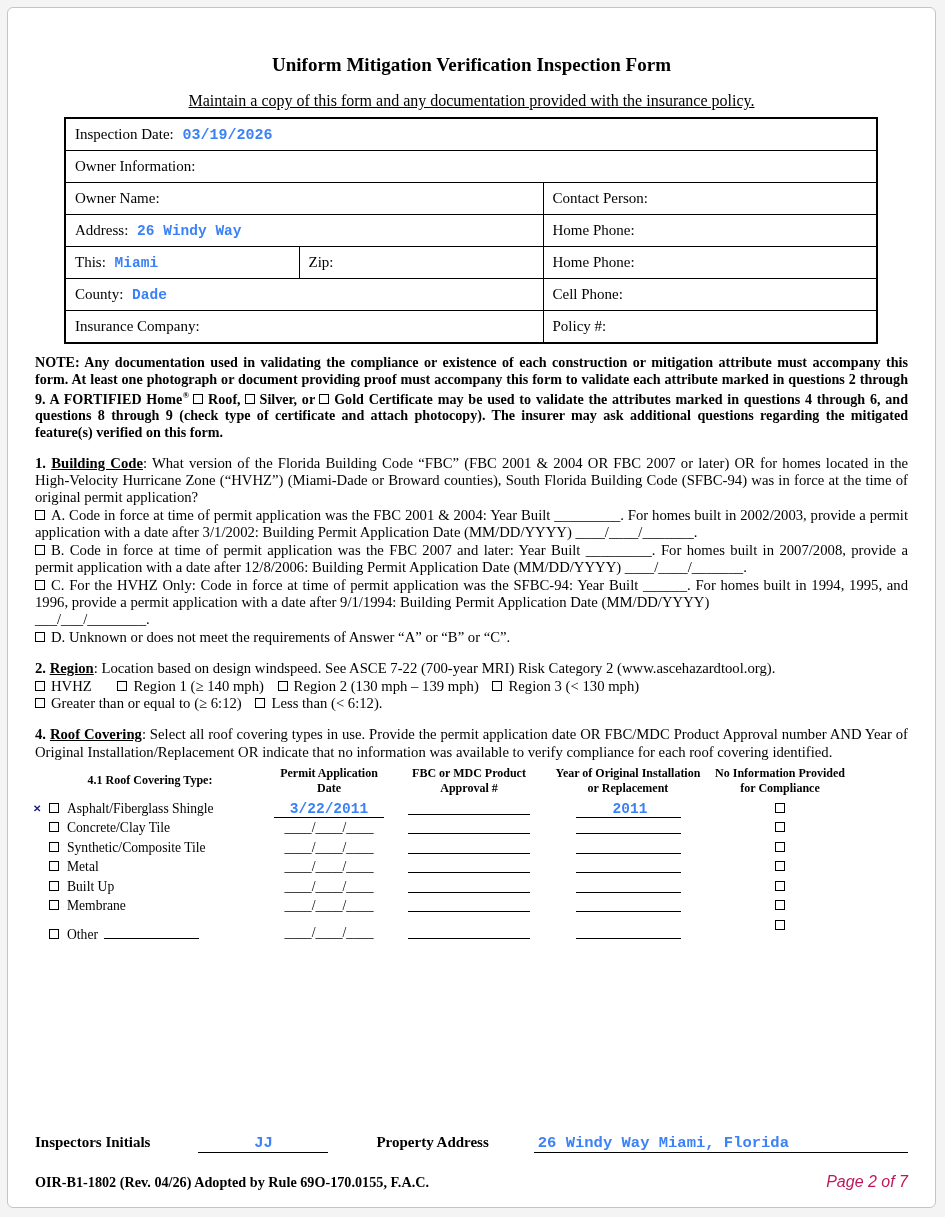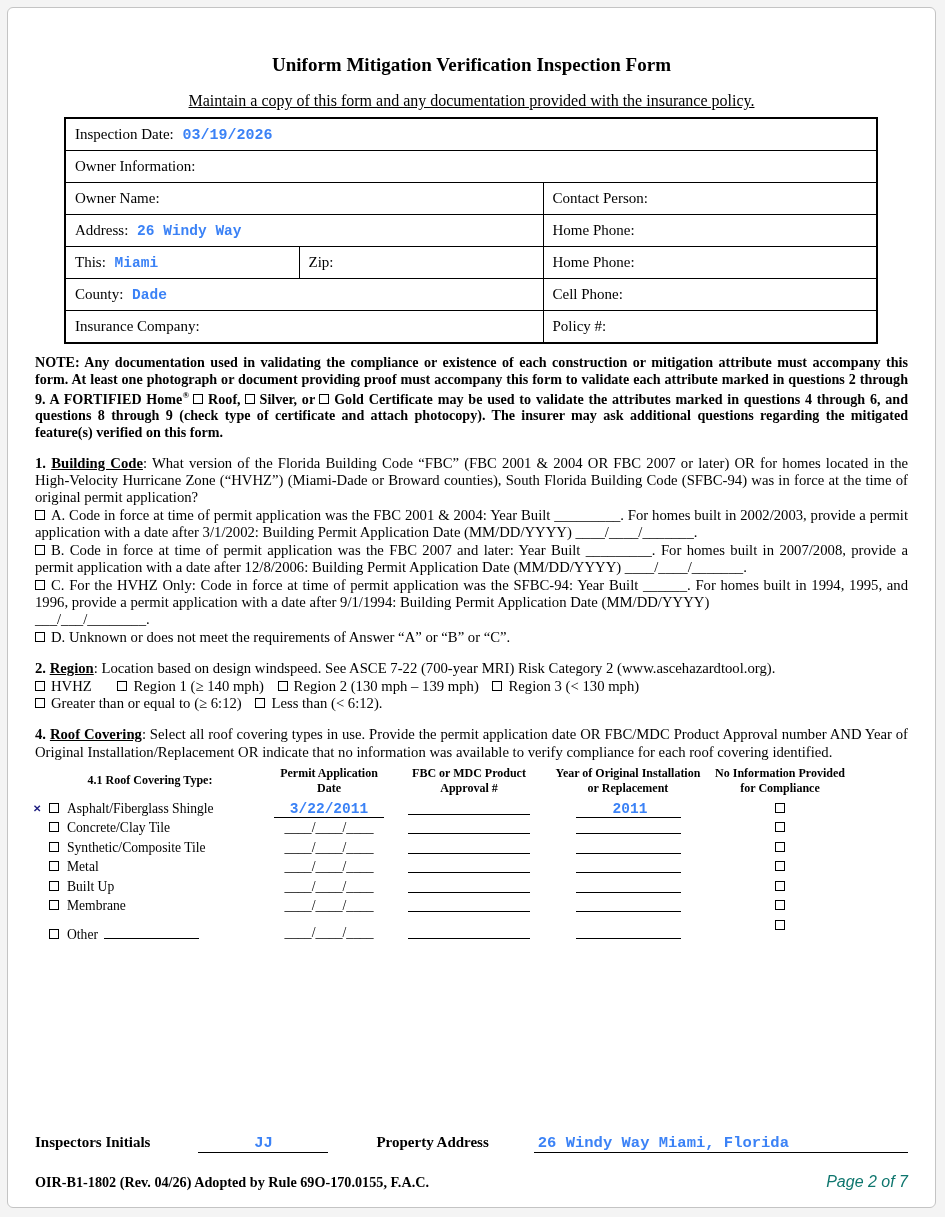--- a/index.html
+++ b/index.html
@@ -48,21 +48,21 @@
 
   
   .footer{position:absolute;left:27px;right:27px;bottom:16px;}
   .init-line{display:flex;align-items:flex-start;font-size:15px;font-weight:bold;gap:40px;}
   .init-ul{width:130px;border-bottom:1.4px solid #000;text-align:center;margin:0 8px;}
   .addr-ul{flex:1;border-bottom:1.4px solid #000;margin-left:5px;padding-left:2px;white-space:nowrap;overflow:hidden;}
   .fill-lg{font-size:15.5px;margin-left:2px;}
   .validity{font-weight:bold;font-size:14.6px;line-height:18px;margin-top:4px;text-align:justify;}
   .bottom-bar{display:flex;justify-content:space-between;align-items:baseline;margin-top:20px;}
   .form-code{font-weight:bold;font-size:14.2px;}
-  .page-num{font-family:"Liberation Sans",sans-serif;font-style:italic;color:#0f766e;font-size:16px;}
+  .page-num{font-family:"Liberation Sans",sans-serif;font-style:italic;color:#be185d;font-size:16px;}
 </style>
 </head>
 <body>
 
 <div class="page">
 
   <h1 class="title">Uniform Mitigation Verification Inspection Form</h1>
   <div class="subtitle">Maintain a copy of this form and any documentation provided with the insurance policy.</div>
 
   <table class="owner">

